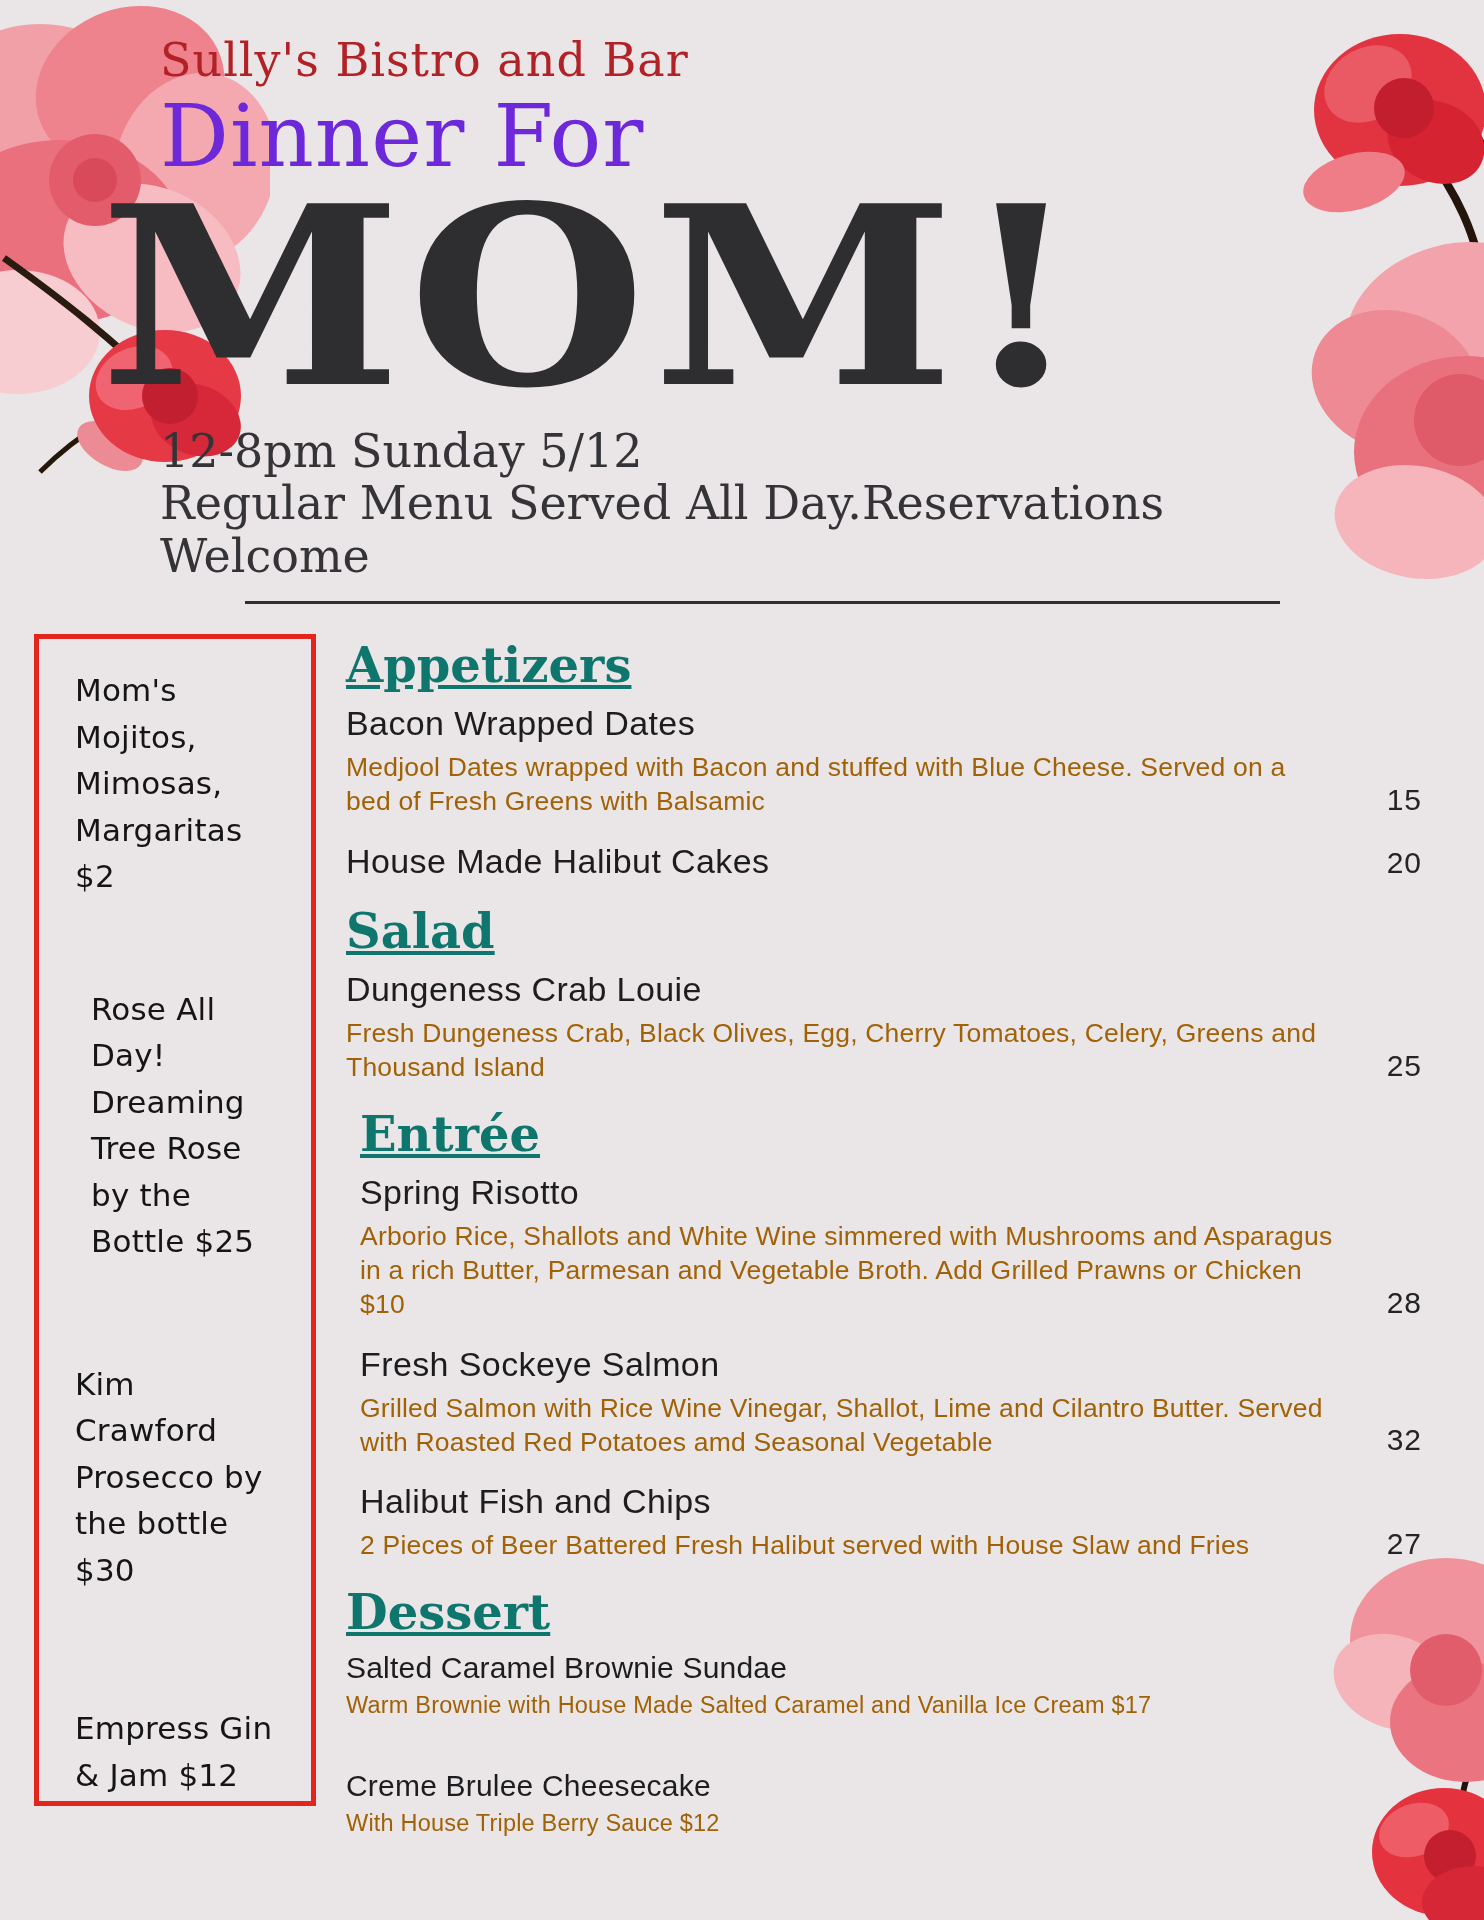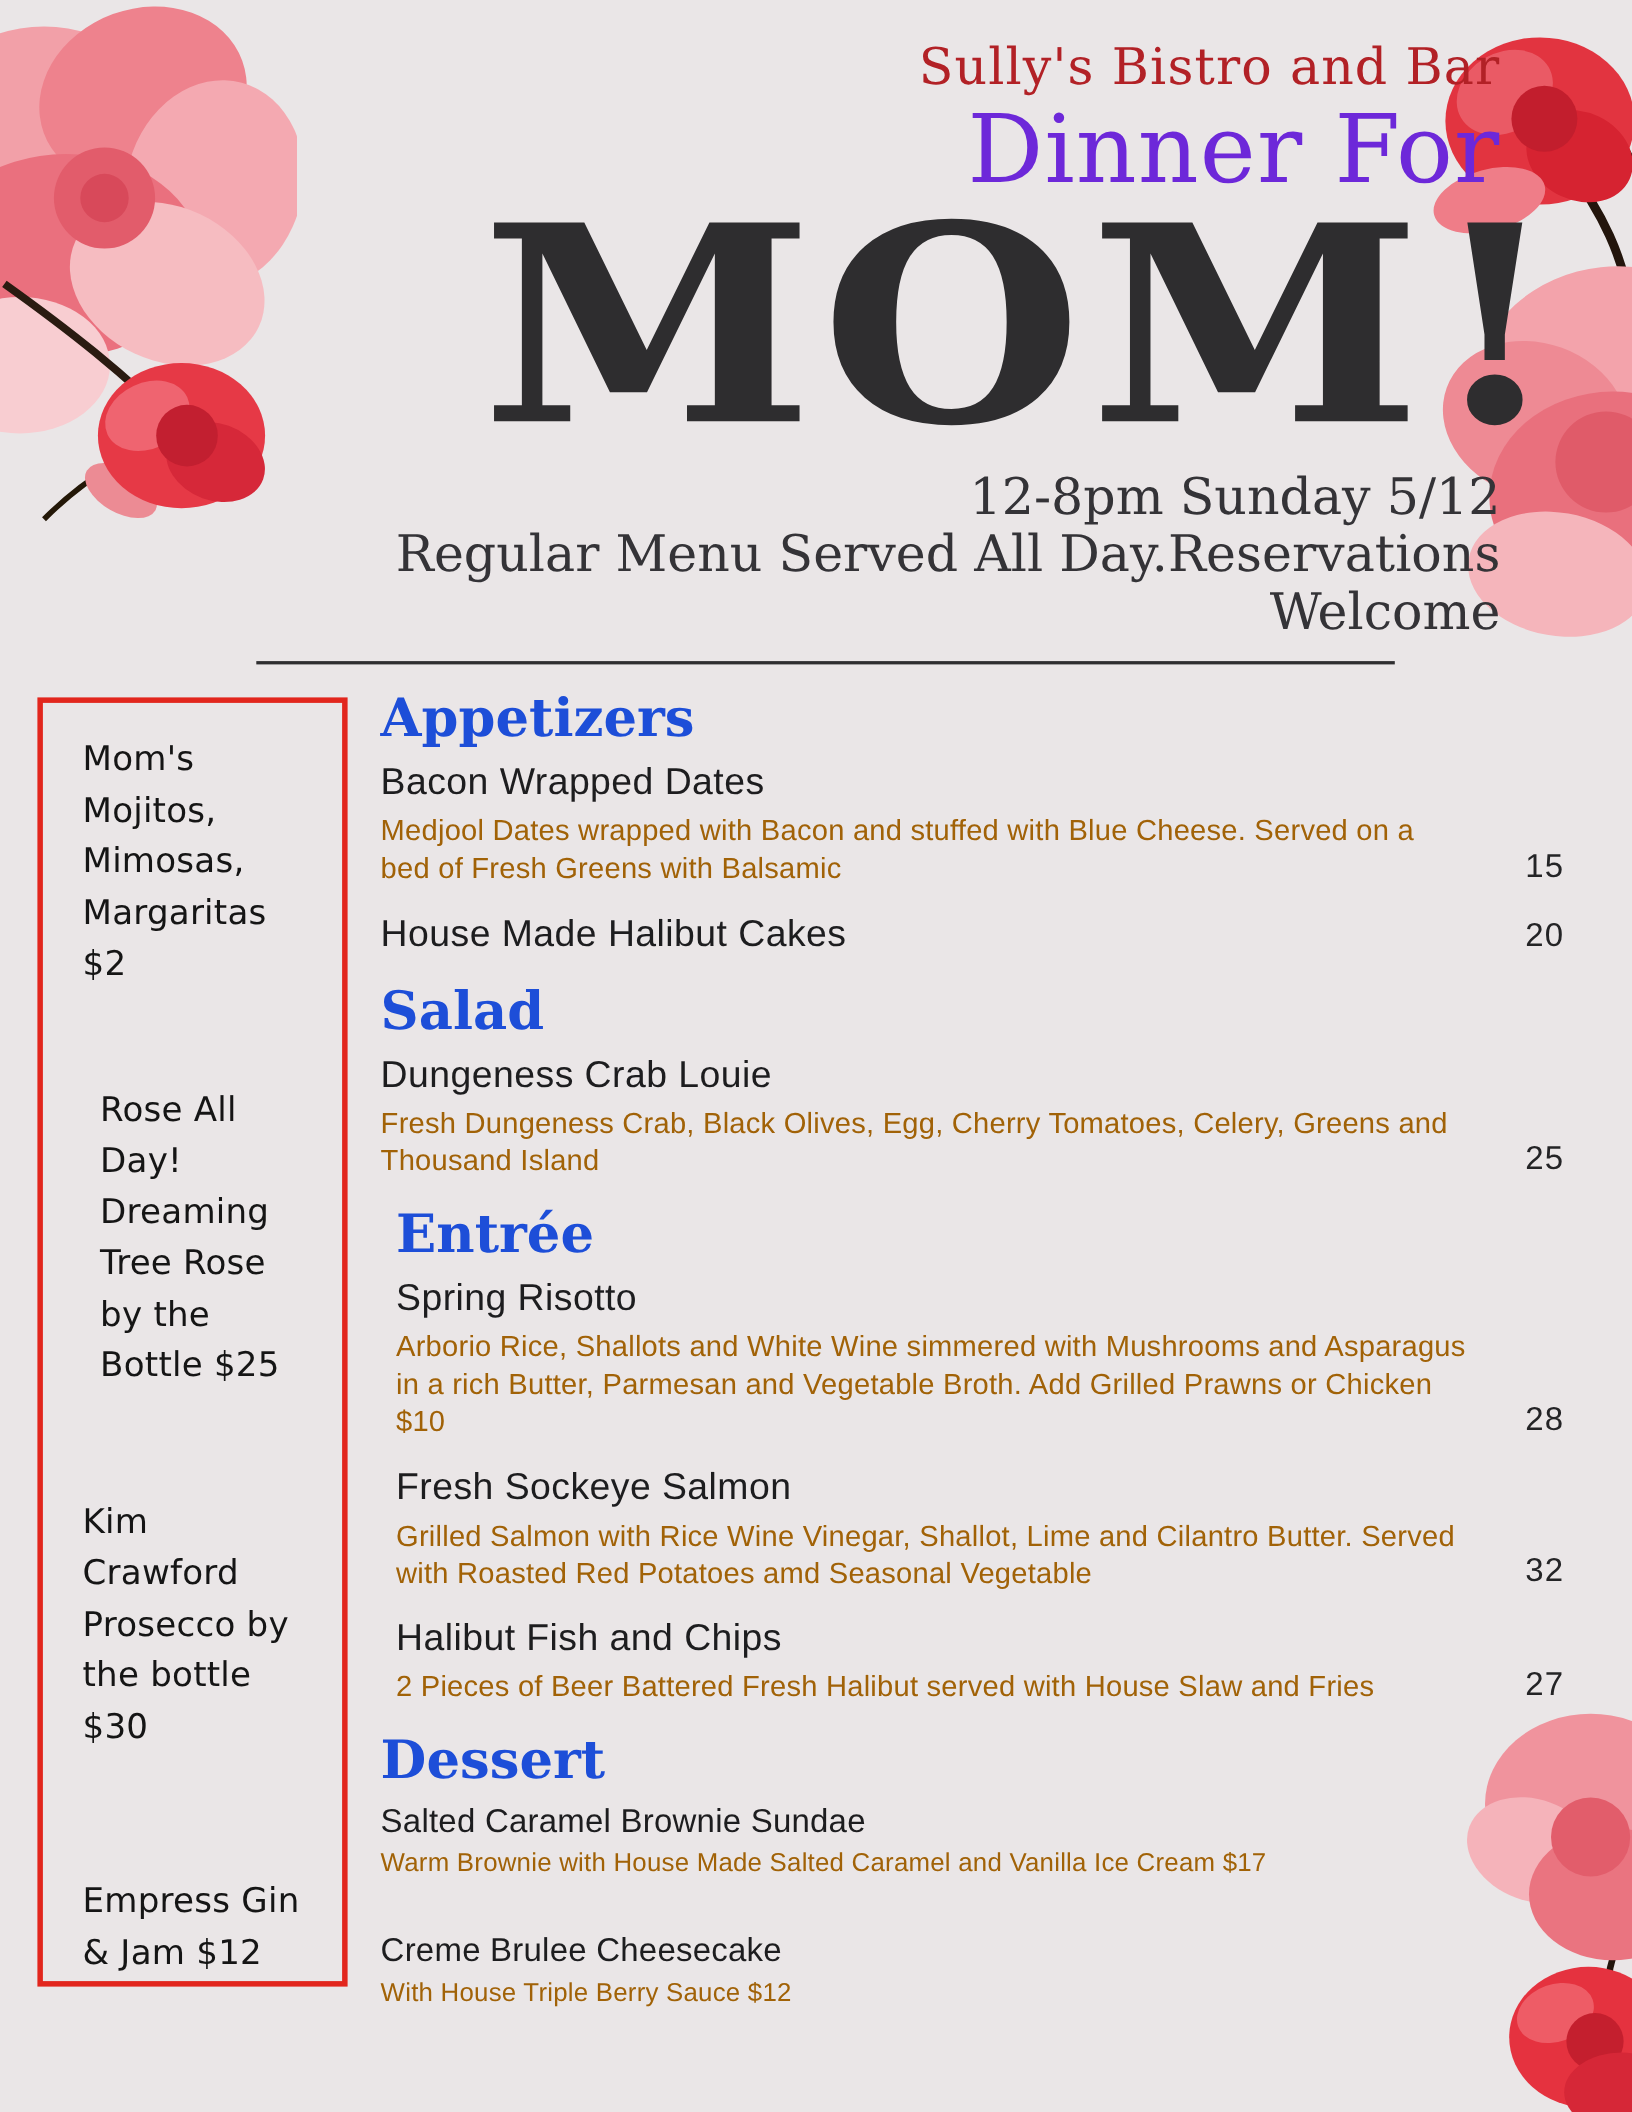--- a/index.html
+++ b/index.html
@@ -9,21 +9,21 @@
     --text-dark:#2f2e30;
   }
   *{box-sizing:border-box;}
   body{margin:0;background:#bfbbbc;}
   .page{
     position:relative;width:1484px;height:1920px;margin:0 auto;
     background:var(--background);overflow:hidden;
     font-family:"Liberation Sans",sans-serif;color:var(--text-dark);
   }
   
-  .header{position:absolute;left:136px;right:120px;top:34px;text-align:right;}
+  .header{position:absolute;left:160px;right:120px;top:34px;text-align:left;}
   .restaurant{
     font-family:"DejaVu Serif",serif;font-size:46px;line-height:1.15;
     color:var(--accent-red);letter-spacing:1px;
   }
   .title-line1{
     font-family:"DejaVu Serif",serif;font-size:86px;line-height:1.1;
     color:#6d28d9;letter-spacing:1px;margin-top:2px;
   }
   .title-line2{
     font-family:"DejaVu Serif",serif;font-weight:bold;font-size:248px;line-height:0.98;
@@ -49,21 +49,21 @@
   .special-item:nth-child(2){margin-top:86px;margin-left:16px;}
   .special-item:nth-child(3){margin-top:96px;}
   .special-item:nth-child(4){margin-top:112px;}
   .special-item:nth-child(5){margin-top:115px;}
   
   .menu{position:absolute;left:346px;top:622px;width:1076px;}
   .section{margin-bottom:18px;}
   .section.indent{margin-left:14px;}
   .section-heading{
     font-family:"DejaVu Serif",serif;font-size:48px;line-height:1.15;
-    color:#1d4ed8;margin:4px 0 10px;
+    color:#0f766e;margin:16px 0 10px;text-decoration:underline;
   }
   .menu-item{position:relative;margin-bottom:22px;padding-right:86px;}
   .item-name{
     font-size:34px;line-height:1.2;color:#1d1d1f;
     letter-spacing:0.4px;margin-bottom:6px;
   }
   .item-desc{
     font-size:26.5px;line-height:1.3;color:#a16207;letter-spacing:0.2px;
     max-width:1000px;
   }

